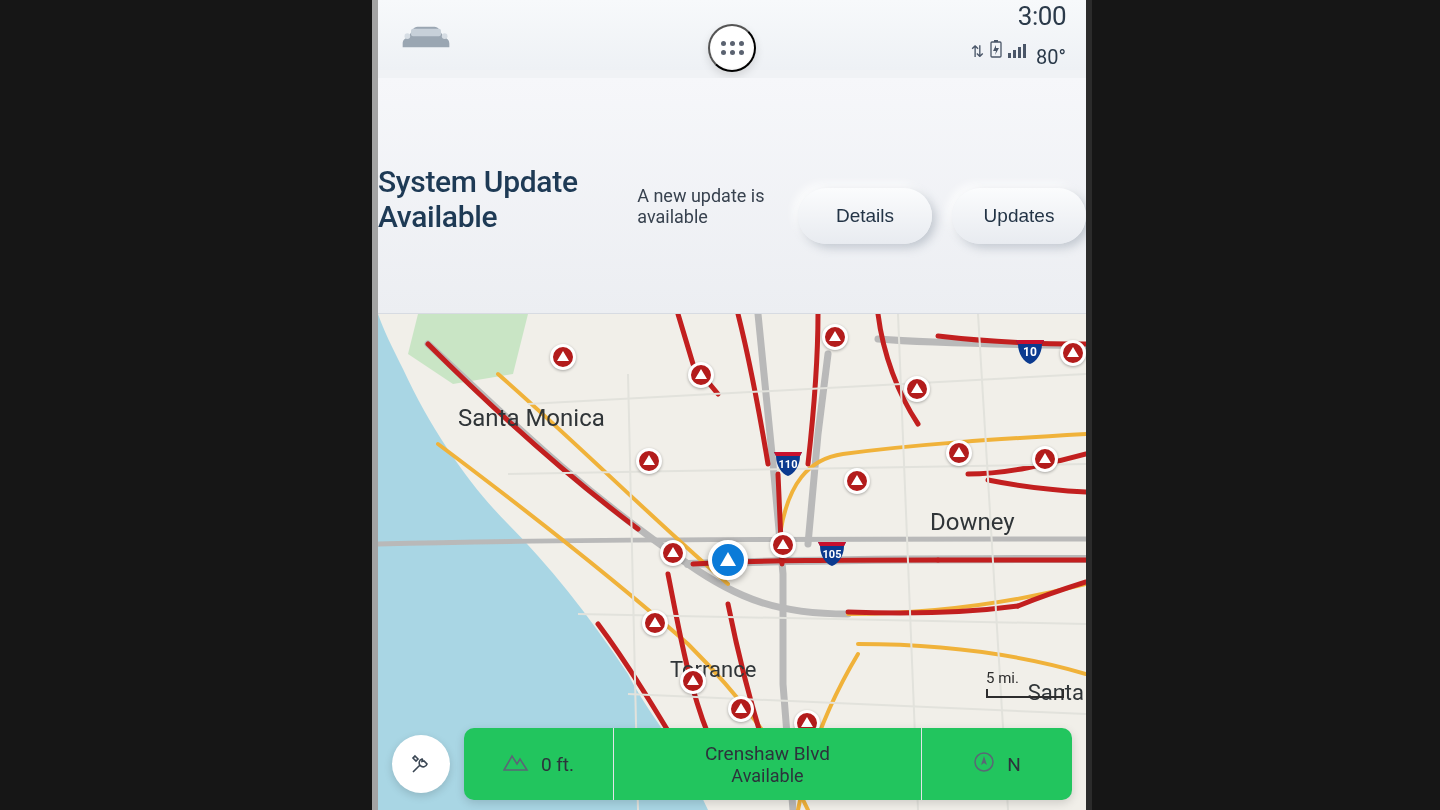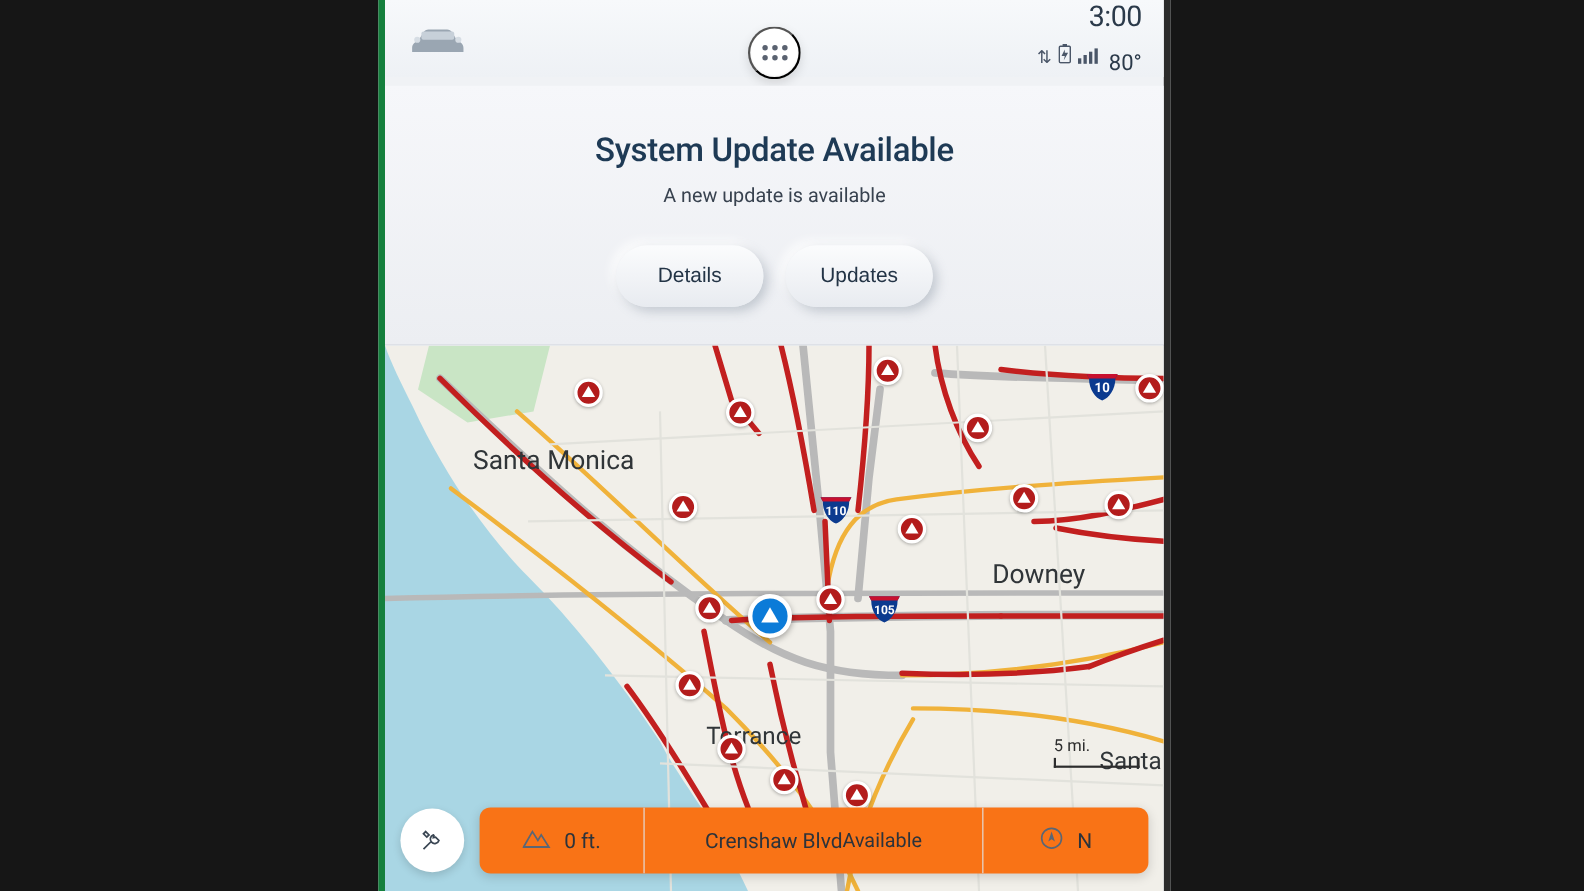--- a/index.html
+++ b/index.html
@@ -1,22 +1,22 @@
 <!DOCTYPE html>
 <html><head>
 <meta charset="utf-8">
 <style>
   * { box-sizing: border-box; margin: 0; padding: 0; }
   html, body { width: 1440px; height: 810px; background: #161616; font-family: -apple-system, "Segoe UI", Roboto, Arial, sans-serif; overflow: hidden; }
   .device {
     position: absolute;
-    left: 344px; top: 0;
+    left: 372px; top: 0;
     width: 720px; height: 810px;
     background: #f0f2f5;
-    border-left: 6px solid #15803d;
+    border-left: 6px solid #a3a3a3;
     border-right: 6px solid #2b2b2b;
     overflow: hidden;
   }
   
   .topbar {
     position: absolute; top:0; left:0; right:0; height:70px;
     background: linear-gradient(180deg,#f7f9fb 0%, #eef1f5 100%);
     display:flex; align-items:center; justify-content:space-between;
     padding: 0 20px 0 20px;
   }
@@ -36,21 +36,21 @@
   .status-right .icons { font-size:16px; color:#4a5668; display:flex; gap:6px; align-items:center; justify-content:flex-end; margin-top:2px;}
   .signal { display:inline-flex; align-items:flex-end; gap:2px; }
   .signal i { width:3px; background:#4a5668; display:block; }
   .signal i:nth-child(1){height:5px}.signal i:nth-child(2){height:8px}.signal i:nth-child(3){height:11px}.signal i:nth-child(4){height:14px}
   .temp { font-size:20px; color:#2b3a4a; margin-left:4px;margin-top:12px;}
   
   .panel {
     position:absolute; top:78px; left:0; right:0; height:236px;
     background: linear-gradient(180deg,#f6f7fa 0%, #eceef2 100%);
     border-bottom:1px solid #d7dbe2;
-    display:flex; flex-direction:column; align-items:center; justify-content:center;
+    display:flex; flex-direction:row; align-items:center; justify-content:center;
     padding-top:6px;
   }
   .panel h1 { font-size:30px; font-weight:500; color:#1e3a55; letter-spacing:-.3px;}
   .panel p  { font-size:18px; color:#38424f; margin-top:14px; }
   .panel .btn-row { margin-top:34px; display:flex; gap:20px; }
   .pill {
     min-width:134px; height:56px; padding:0 28px;
     border:none; border-radius:28px; cursor:pointer;
     background: linear-gradient(180deg,#fbfcfd,#e8ebf0);
     box-shadow: 4px 4px 10px rgba(140,150,165,.45), -4px -4px 10px rgba(255,255,255,.9);
@@ -99,30 +99,30 @@
     position:absolute; left:0; right:0; bottom:0; height:92px;
     display:flex; align-items:center; padding:0 14px; gap:14px;
   }
   .round-btn{
     width:58px;height:58px;border-radius:50%;background:#fff;
     box-shadow:0 3px 8px rgba(0,0,0,.15);
     display:flex;align-items:center;justify-content:center;
     font-size:22px;color:#3a4653;
   }
   .info-card{
-    flex:1; height:60px; background:#f97316; border-radius:10px;
+    flex:1; height:72px; background:#22c55e; border-radius:10px;
     box-shadow:0 3px 10px rgba(0,0,0,.15);
     display:flex; overflow:hidden;
   }
   .info-seg{
     display:flex;align-items:center;justify-content:center;gap:12px;
     color:#2c333b;font-size:19px;
   }
   .info-seg.elev{width:150px;border-right:1px solid #e2e4e8;}
-  .info-seg.loc{flex:1;flex-direction:row;gap:0;border-right:1px solid #e2e4e8;}
+  .info-seg.loc{flex:1;flex-direction:column;gap:0;border-right:1px solid #e2e4e8;}
   .info-seg.loc .l1{font-size:19px;}
   .info-seg.loc .l2{font-size:18px;color:#2c333b;}
   .info-seg.head{width:150px;}
   .mtn-icon, .compass-icon { color:#5a6675; }
 </style>
 </head>
 <body>
 
 <div class="device">
 

